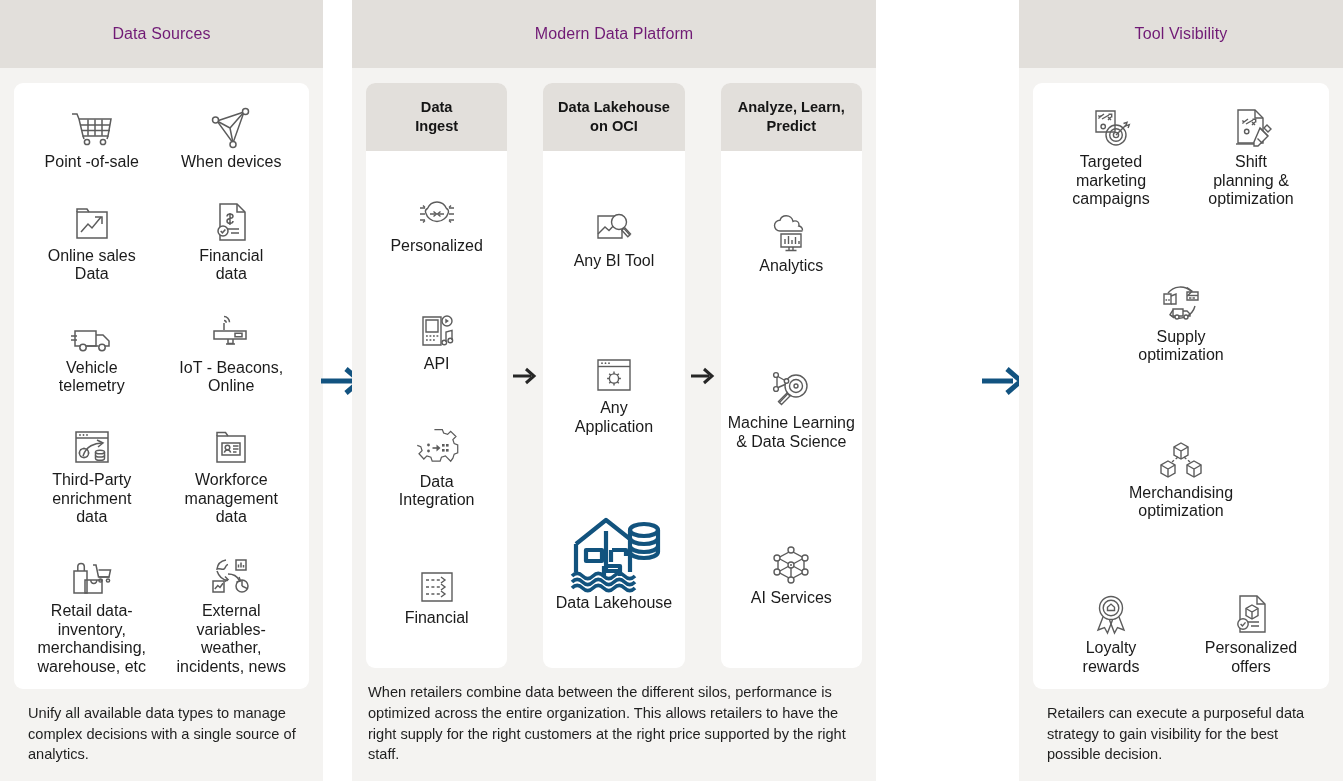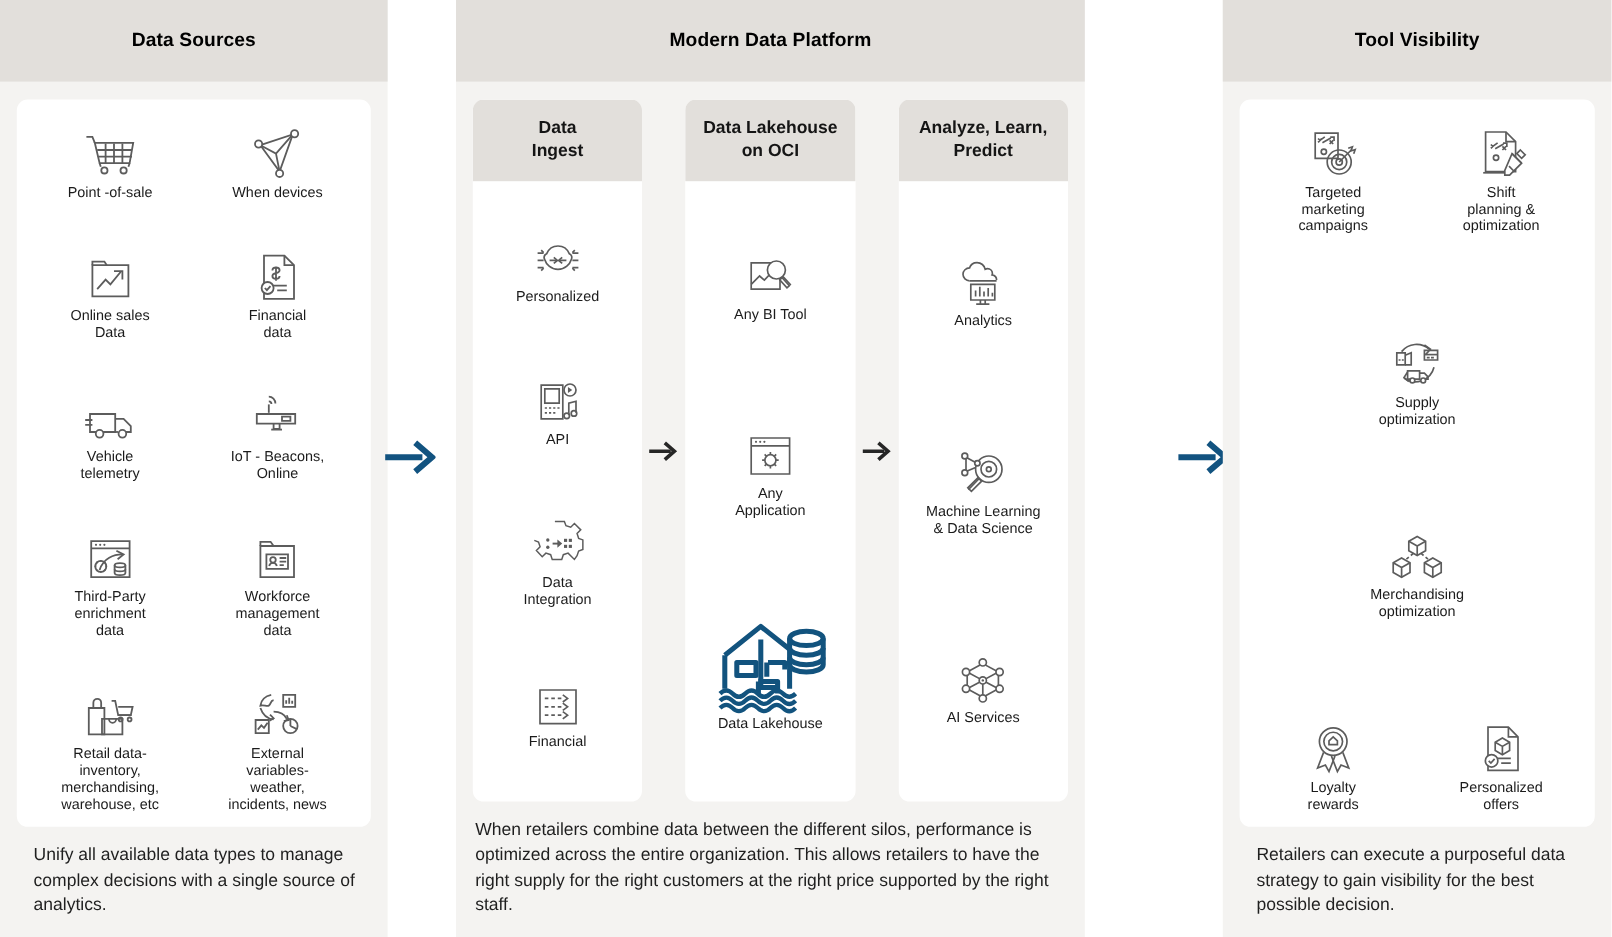--- a/index.html
+++ b/index.html
@@ -24,35 +24,35 @@
   
   .column {
     position: absolute;
     top: 0;
     height: 781px;
     background: #f4f3f1;
     display: flex;
     flex-direction: column;
   }
   .col-sources   { left: 0px;    width: 323px; }
-  .col-platform  { left: 380px;  width: 524px; justify-content: center; }
+  .col-platform  { left: 352px;  width: 524px; justify-content: center; }
   .col-visibility{ left: 1019px; width: 324px; }
 
   .col-header {
     height: 68px;
     background: #e2dfdb;
     display: flex;
     align-items: center;
     justify-content: center;
     flex: 0 0 auto;
   }
   .col-header-title {
     font-size: 16px;
-    font-weight: bold;
-    color: #000000;
+    font-weight: normal;
+    color: #701a75;
     letter-spacing: 0.1px;
   }
 
   .col-body {
     flex: 1 1 auto;
     display: flex;
     flex-direction: column;
     padding: 15px 14px 0 14px;
     min-height: 0;
   }
@@ -99,21 +99,21 @@
     height: 46px;
     display: flex;
     align-items: flex-end;
     justify-content: center;
     margin-bottom: 4px;
   }
   .icon-art svg { display: block; overflow: visible; }
 
   .icon-label {
     text-align: center;
-    font-size: 12px;
+    font-size: 16px;
     line-height: 1.17;
     color: #1b1b1b;
     white-space: pre-line;
   }
 
   
   .platform-body {
     flex: 1 1 auto;
     display: flex;
     flex-direction: row;

